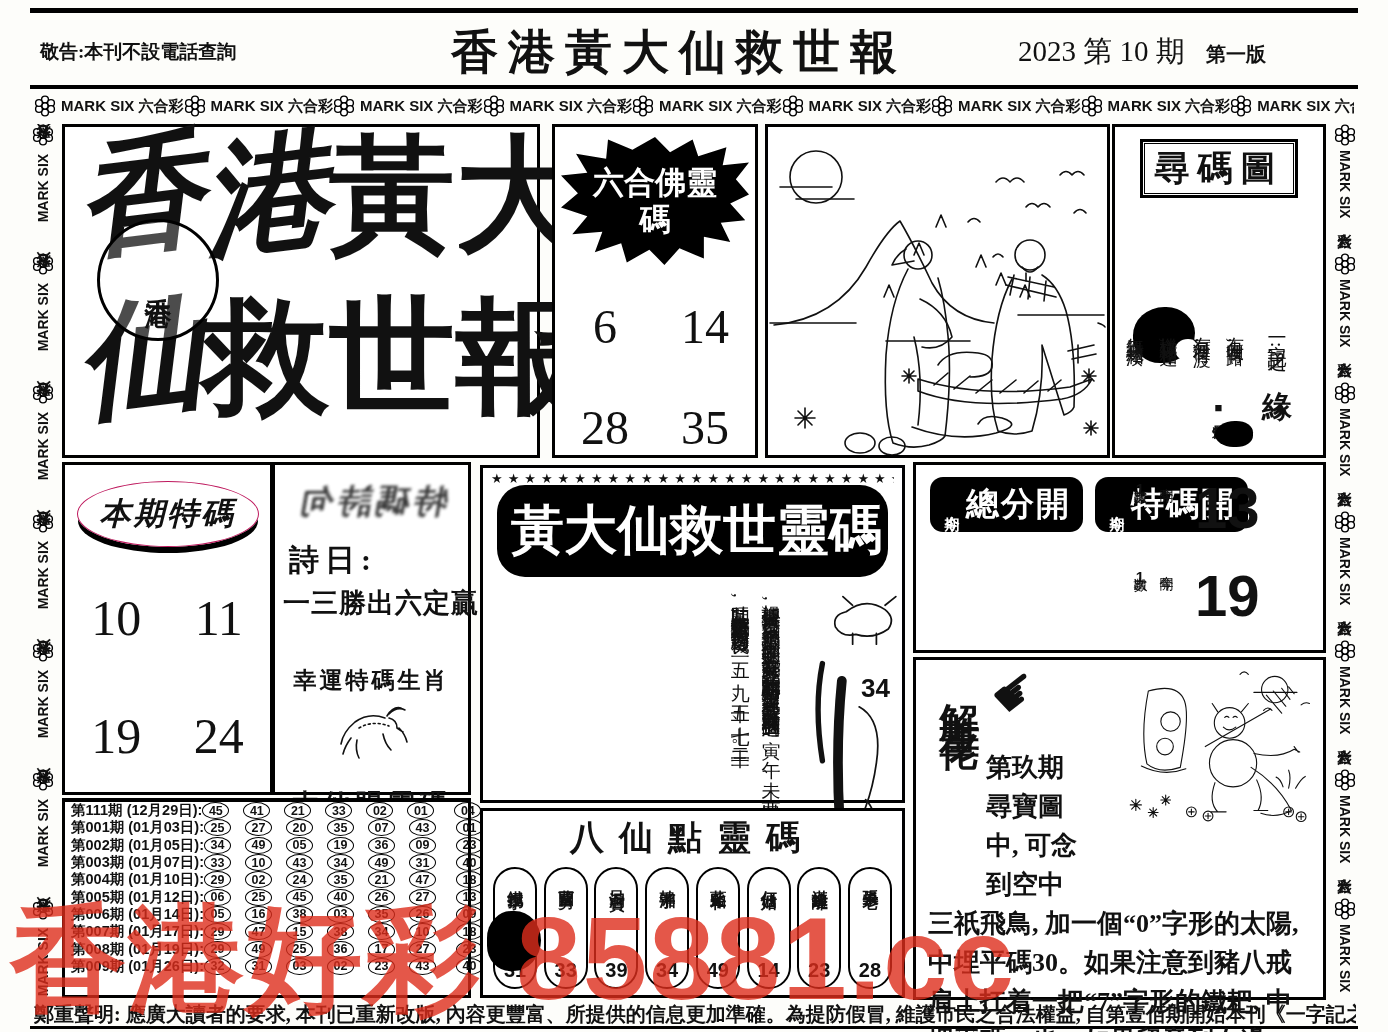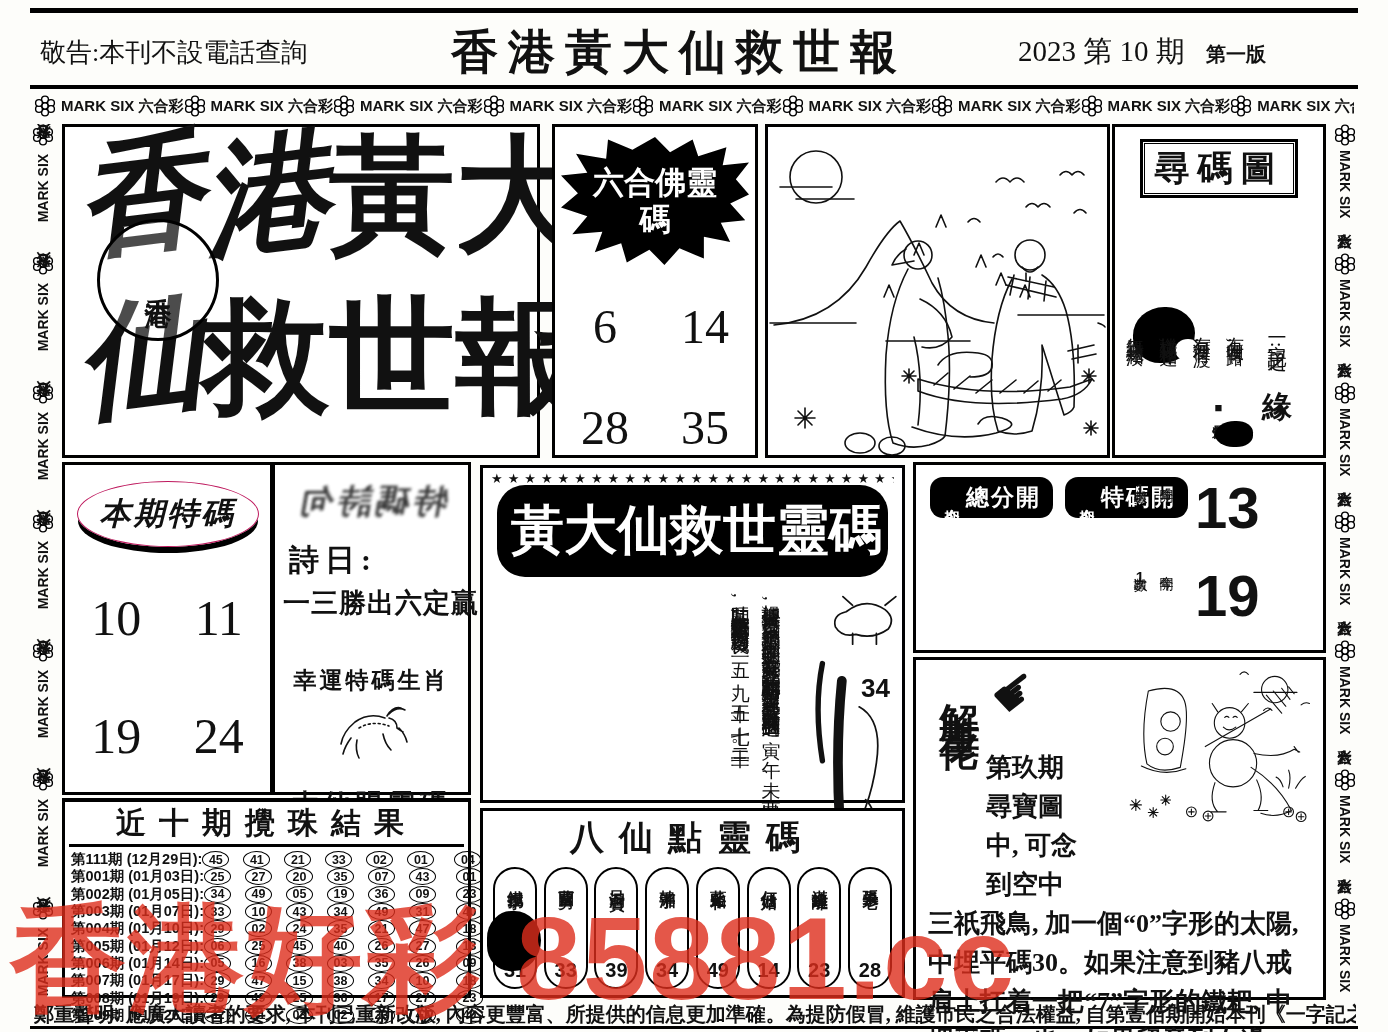--- a/index.html
+++ b/index.html
@@ -3,21 +3,21 @@
 <meta charset="utf-8">
 <style>
   *{box-sizing:border-box;margin:0;padding:0}
   body{background:#888;font-family:"Liberation Serif","DejaVu Serif",serif;color:#111}
   .page{position:relative;width:1388px;height:1032px;background:#fdfdfa;overflow:hidden;margin:0 auto}
   .hline{position:absolute;background:#000}
   .box{position:absolute;border:3px solid #000;background:#fff}
   .vert{writing-mode:vertical-rl}
   
   .header{position:absolute;left:40px;top:22px;width:1308px;height:60px;display:flex;align-items:center}
-  .notice{width:300px;font-size:26px;font-weight:normal}
+  .notice{width:300px;font-size:19px;font-weight:bold}
   .main-title{flex:1;text-align:center;font-size:47px;font-weight:900;letter-spacing:10px;white-space:nowrap}
   .issue{width:330px;text-align:left;font-size:29px;white-space:nowrap}
   .issue .ed{font-size:20px;font-weight:bold;margin-left:14px}
   
   .topbanner{position:absolute;left:34px;top:92px;width:1320px;height:28px;display:flex;justify-content:space-between;align-items:center;overflow:hidden}
   .b-item{display:flex;align-items:center;gap:5px;font-size:15px;font-weight:bold;font-family:"Liberation Sans",sans-serif;white-space:nowrap}
   
   .v-banner{position:absolute;top:124px;height:872px;width:30px;display:flex;flex-direction:column;justify-content:space-between;align-items:center;overflow:hidden}
   .v-banner.left{left:28px}.v-banner.right{left:1330px}
   .v-item{display:flex;flex-direction:column;align-items:center;gap:4px}
@@ -58,21 +58,21 @@
   
   .star-row{position:absolute;top:3px;left:8px;right:8px;text-align:center;font-size:13px;letter-spacing:5px;overflow:hidden;white-space:nowrap;font-family:"DejaVu Sans",sans-serif}
   .lm-pill{position:absolute;top:17px;left:14px;right:14px;height:92px;background:#000;border-radius:28px;display:flex;align-items:center;justify-content:space-around;color:#fff;font-size:53px;font-weight:900;padding:0 14px;white-space:nowrap}
   .lm-body{position:absolute;top:122px;left:16px;right:116px;bottom:10px;writing-mode:vertical-rl;font-size:19px;line-height:1.62;letter-spacing:1px}
   .lm-sketch{position:absolute;top:120px;right:4px;width:108px;bottom:8px}
   .lm-num{position:absolute;right:12px;bottom:96px;font-size:26px;font-weight:bold;font-family:"Liberation Sans",sans-serif}
   
   .jq-badges{display:flex;gap:12px;margin:12px 0 0 14px}
   .badge{background:#000;color:#fff;border-radius:13px;padding:5px 12px;display:flex;align-items:center;gap:5px}
   .badge .sm{writing-mode:vertical-rl;font-size:15px;font-weight:bold;letter-spacing:1px}
-  .badge .bg{font-size:23px;font-weight:900;letter-spacing:2px;white-space:nowrap}
+  .badge .bg{font-size:33px;font-weight:900;letter-spacing:2px;white-space:nowrap}
   .jq-result{position:absolute;left:34px;top:84px;font-size:98px;font-weight:900;letter-spacing:64px;white-space:nowrap;line-height:1}
   .jq-stats{position:absolute;right:10px;top:8px;width:186px}
   .stat{display:flex;align-items:flex-start;height:88px}
   .stat .labcol{display:flex;flex-direction:column;align-items:center;width:26px;margin-top:4px}
   .stat .labcol .vert{font-size:14px;letter-spacing:1px}
   .stat .count{font-size:15px;font-weight:bold;font-family:"Liberation Sans",sans-serif}
   .stat .bignum{font-size:58px;font-weight:800;font-family:"Liberation Sans","DejaVu Sans",sans-serif;margin-left:16px;line-height:1.2}
   
   .jh-title{position:absolute;left:16px;top:12px;writing-mode:vertical-rl;font-size:40px;font-weight:900;letter-spacing:14px}
   .jh-hand{position:absolute;left:76px;top:2px;font-size:52px;transform:rotate(-38deg);font-family:"DejaVu Sans",sans-serif}
@@ -639,21 +639,20 @@
       <path d="M178 206h8m-4-4v8M202 212h8m-4-4v8M318 206h8m-4-4v8M336 213h8m-4-4v8"></path>
     </svg>
     <div class="jh-body">
       <span class="sp-l"></span>
       <span class="sp-r"></span>
       <span>第玖期尋寶圖中, 可念到空中三祇飛鳥, 加一個“0”字形的太陽, 中埋平碼30。如果注意到豬八戒肩上扛着一把“7”字形的鐵耙, 中埋平碼17也。如果留意到左邊一株花開有四朵花, 翻念中埋特碼41也。</span>
     </div>
   </div>
 
   <div class="box" style="left:62px;top:798px;width:409px;height:200px;border-width:4px 3px 3px">
-    <div class="rs-title">近十期攪珠結果</div>
     <div id="resrows">
         <div class="r-row">
     <span class="r-label"><span>第111期</span> <span>(12月29日):</span></span>
     <span class="r-nums">
             <span class="oval">45</span>
             <span class="oval">41</span>
             <span class="oval">21</span>
             <span class="oval">33</span>
             <span class="oval">02</span>
             <span class="oval">01</span>

